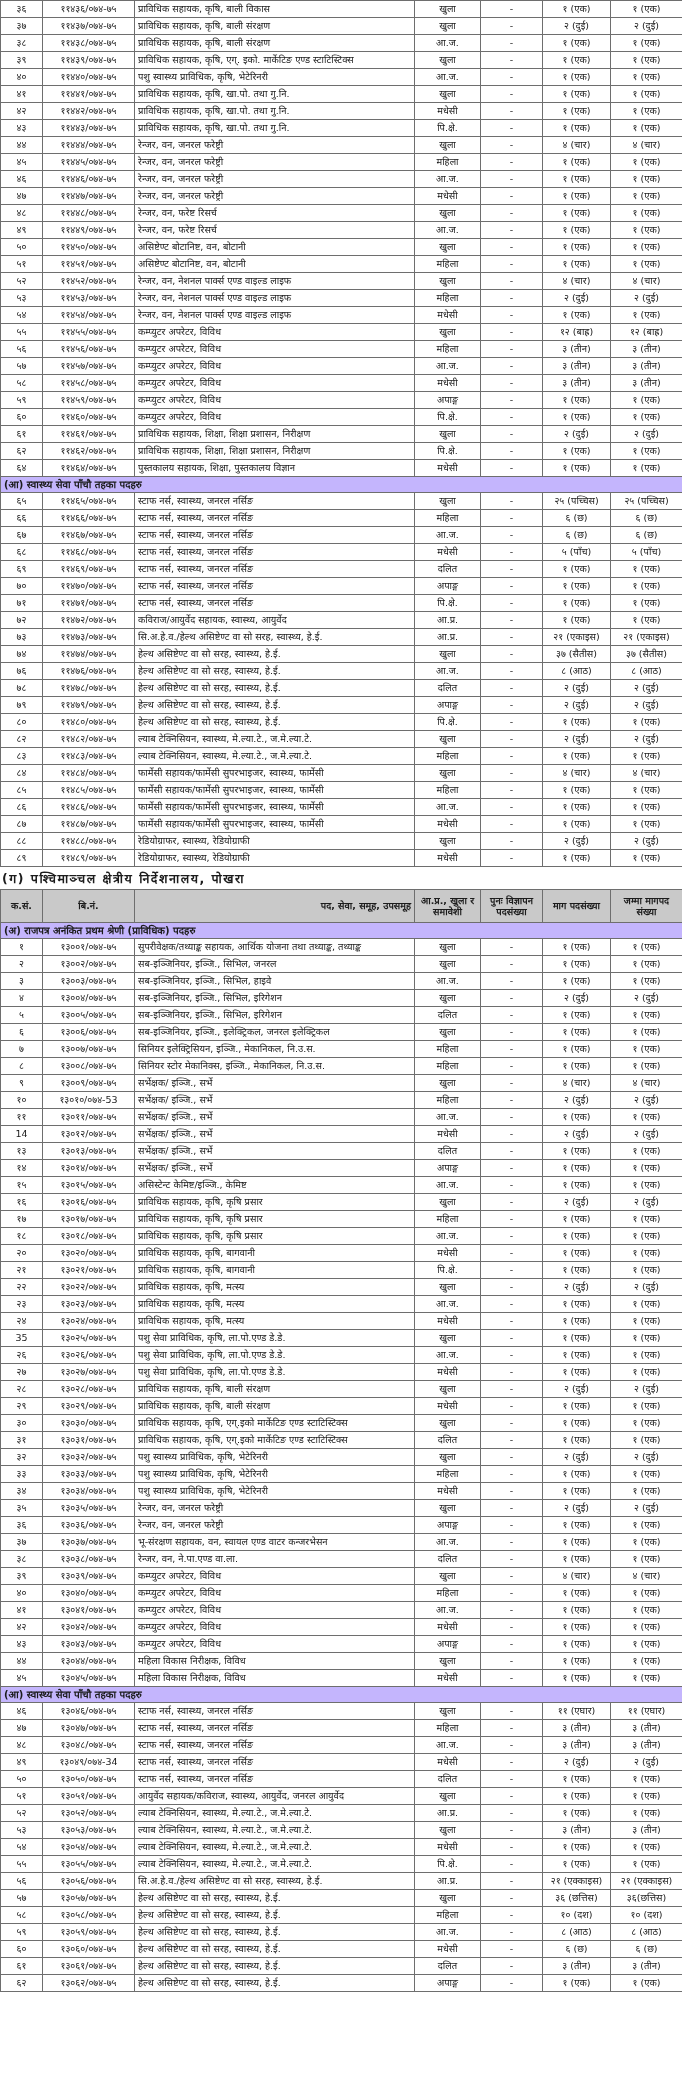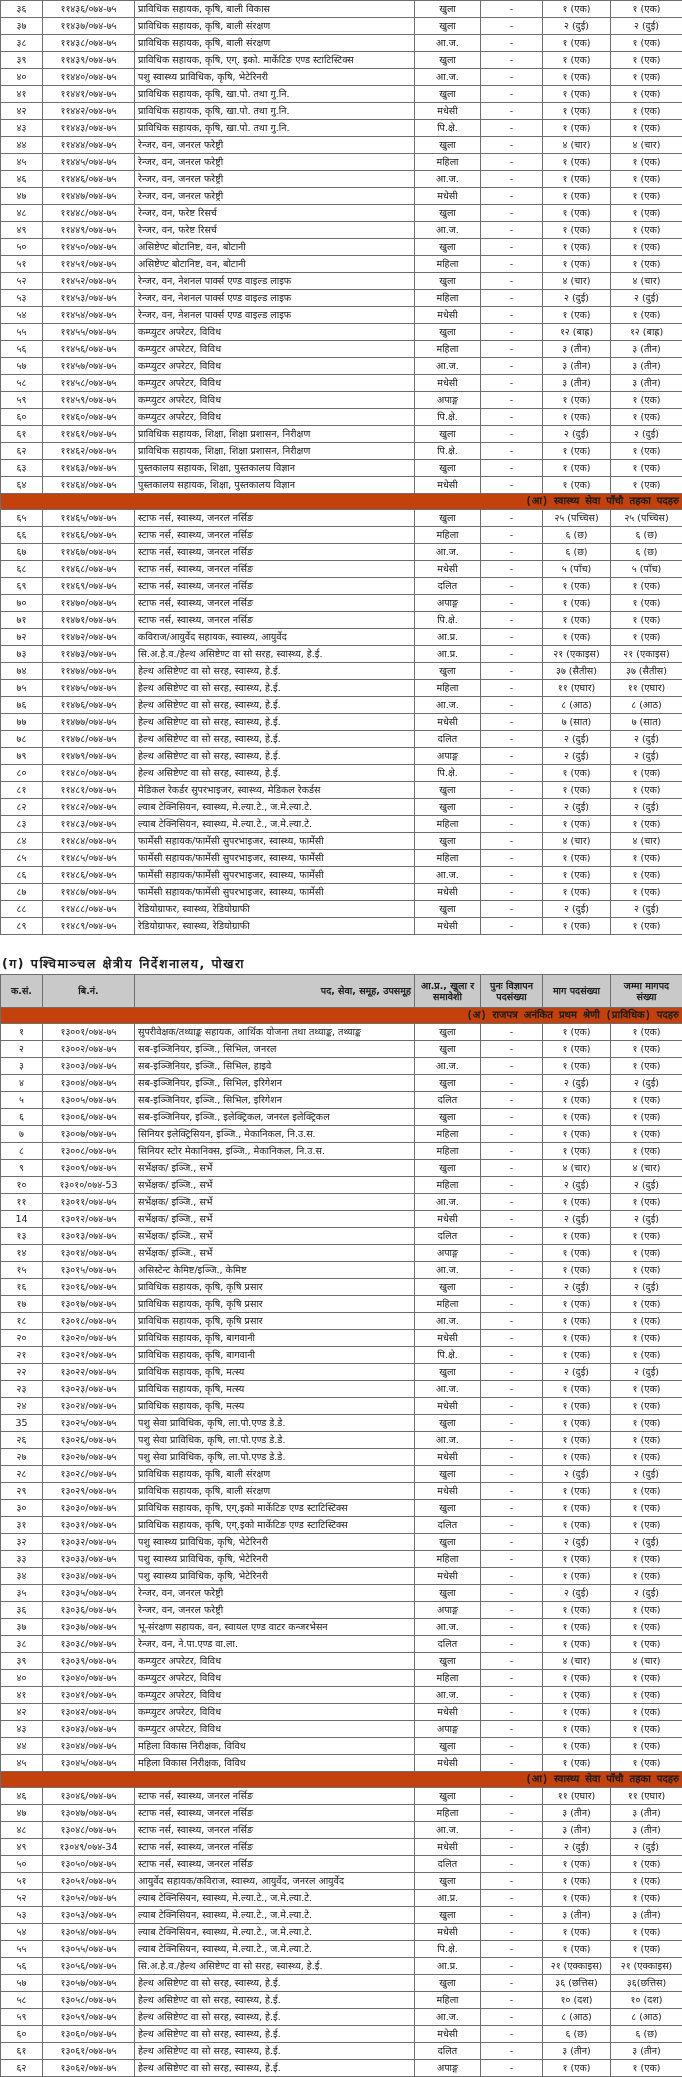--- a/index.html
+++ b/index.html
@@ -35,33 +35,31 @@
     line-height: 1.2;
   }
   td.c0, th.c0 { text-align: center; }
   td.c1, th.c1 { text-align: center; }
   td.c2, th.c2 { text-align: left; }
   td.c3, th.c3 { text-align: center; }
   td.c4, th.c4 { text-align: center; }
   td.c5, th.c5 { text-align: center; }
   td.c6, th.c6 { text-align: center; }
   tr.section-row td {
-    background: #c2410c;
+    background: #c4b5fd;
     font-weight: bold;
-    text-align: right;
+    text-align: left;
     font-size: 10px;
     height: 13px;
-    font-family: Liberation Mono, monospace;
   }
   .section-title {
     font-weight: bold;
     font-size: 12.5px;
     letter-spacing: 1.5px;
     padding: 3px 2px 2px 2px;
-    margin-top: 17px;
   }
 </style>
 </head>
 <body>
 
 <div class="page">
 
   <table class="grid">
     <colgroup>
       <col style="width:42px">
@@ -310,29 +308,20 @@
         <tr>
           <td class="c0">६२</td>
           <td class="c1">११४६२/०७४-७५</td>
           <td class="c2">प्राविधिक सहायक, शिक्षा, शिक्षा प्रशासन, निरीक्षण</td>
           <td class="c3">पि.क्षे.</td>
           <td class="c4">-</td>
           <td class="c5">१ (एक)</td>
           <td class="c6">१ (एक)</td>
         </tr>
         <tr>
-          <td class="c0">६३</td>
-          <td class="c1">११४६३/०७४-७५</td>
-          <td class="c2">पुस्तकालय सहायक, शिक्षा, पुस्तकालय विज्ञान</td>
-          <td class="c3">खुला</td>
-          <td class="c4">-</td>
-          <td class="c5">१ (एक)</td>
-          <td class="c6">१ (एक)</td>
-        </tr>
-        <tr>
           <td class="c0">६४</td>
           <td class="c1">११४६४/०७४-७५</td>
           <td class="c2">पुस्तकालय सहायक, शिक्षा, पुस्तकालय विज्ञान</td>
           <td class="c3">मधेसी</td>
           <td class="c4">-</td>
           <td class="c5">१ (एक)</td>
           <td class="c6">१ (एक)</td>
         </tr>
         <tr class="section-row">
           <td colspan="7">(आ) स्वास्थ्य सेवा पाँचौ तहका पदहरु</td>
@@ -421,45 +410,27 @@
         <tr>
           <td class="c0">७४</td>
           <td class="c1">११४७४/०७४-७५</td>
           <td class="c2">हेल्थ असिष्टेण्ट वा सो सरह, स्वास्थ्य, हे.ई.</td>
           <td class="c3">खुला</td>
           <td class="c4">-</td>
           <td class="c5">३७ (सैतीस)</td>
           <td class="c6">३७ (सैतीस)</td>
         </tr>
         <tr>
-          <td class="c0">७५</td>
-          <td class="c1">११४७५/०७४-७५</td>
-          <td class="c2">हेल्थ असिष्टेण्ट वा सो सरह, स्वास्थ्य, हे.ई.</td>
-          <td class="c3">महिला</td>
-          <td class="c4">-</td>
-          <td class="c5">११ (एघार)</td>
-          <td class="c6">११ (एघार)</td>
-        </tr>
-        <tr>
           <td class="c0">७६</td>
           <td class="c1">११४७६/०७४-७५</td>
           <td class="c2">हेल्थ असिष्टेण्ट वा सो सरह, स्वास्थ्य, हे.ई.</td>
           <td class="c3">आ.ज.</td>
           <td class="c4">-</td>
           <td class="c5">८ (आठ)</td>
           <td class="c6">८ (आठ)</td>
-        </tr>
-        <tr>
-          <td class="c0">७७</td>
-          <td class="c1">११४७७/०७४-७५</td>
-          <td class="c2">हेल्थ असिष्टेण्ट वा सो सरह, स्वास्थ्य, हे.ई.</td>
-          <td class="c3">मधेसी</td>
-          <td class="c4">-</td>
-          <td class="c5">७ (सात)</td>
-          <td class="c6">७ (सात)</td>
         </tr>
         <tr>
           <td class="c0">७८</td>
           <td class="c1">११४७८/०७४-७५</td>
           <td class="c2">हेल्थ असिष्टेण्ट वा सो सरह, स्वास्थ्य, हे.ई.</td>
           <td class="c3">दलित</td>
           <td class="c4">-</td>
           <td class="c5">२ (दुई)</td>
           <td class="c6">२ (दुई)</td>
         </tr>
@@ -470,29 +441,20 @@
           <td class="c3">अपाङ्ग</td>
           <td class="c4">-</td>
           <td class="c5">२ (दुई)</td>
           <td class="c6">२ (दुई)</td>
         </tr>
         <tr>
           <td class="c0">८०</td>
           <td class="c1">११४८०/०७४-७५</td>
           <td class="c2">हेल्थ असिष्टेण्ट वा सो सरह, स्वास्थ्य, हे.ई.</td>
           <td class="c3">पि.क्षे.</td>
-          <td class="c4">-</td>
-          <td class="c5">१ (एक)</td>
-          <td class="c6">१ (एक)</td>
-        </tr>
-        <tr>
-          <td class="c0">८१</td>
-          <td class="c1">११४८१/०७४-७५</td>
-          <td class="c2">मेडिकल रेकर्डर सुपरभाइजर, स्वास्थ्य, मेडिकल रेकर्डस</td>
-          <td class="c3">खुला</td>
           <td class="c4">-</td>
           <td class="c5">१ (एक)</td>
           <td class="c6">१ (एक)</td>
         </tr>
         <tr>
           <td class="c0">८२</td>
           <td class="c1">११४८२/०७४-७५</td>
           <td class="c2">ल्याब टेक्निसियन, स्वास्थ्य, मे.ल्या.टे., ज.मे.ल्या.टे.</td>
           <td class="c3">खुला</td>
           <td class="c4">-</td>

